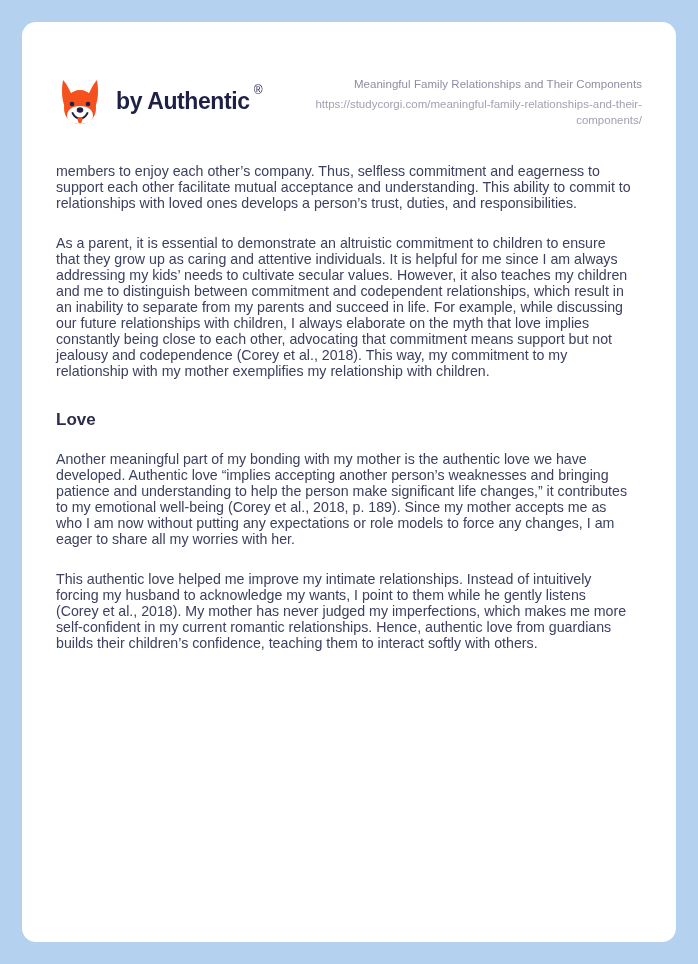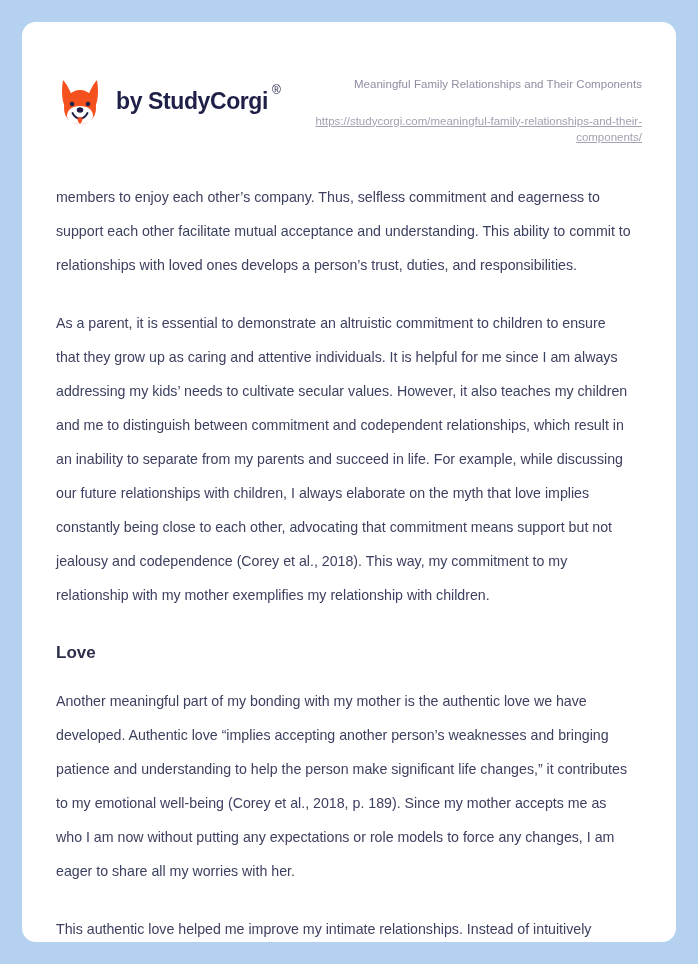--- a/index.html
+++ b/index.html
@@ -74,32 +74,31 @@
     font-weight: normal;
     color: #8e8ea3;
     line-height: 1.35;
     letter-spacing: 0.05px;
   }
   .header-url {
     font-size: 11.5px;
     font-weight: normal;
     color: #a2a2b2;
     line-height: 1.45;
-    margin-top: 20px;
+    margin-top: 3px;
     word-break: break-word;
-    text-decoration: underline;
   }
   
   .doc-body {
     padding: 34px 44px 0 34px;
     box-sizing: border-box;
   }
   .para {
     font-size: 14.2px;
-    line-height: 34px;
+    line-height: 16px;
     color: #3d4160;
     margin: 0 0 24px 0;
     text-align: left;
   }
   .section-heading {
     font-size: 17px;
     font-weight: bold;
     color: #2b2d4a;
     margin: 30px 0 20px 0;
     line-height: 1.3;
@@ -128,21 +127,21 @@
           <circle cx="32" cy="28" r="2.3" fill="#1f2047"></circle>
 
           <ellipse cx="24" cy="34" rx="3.3" ry="2.8" fill="#1f2047"></ellipse>
 
           <path d="M16.5 37 C18.5 41 21 42.5 24 42.5 C27 42.5 29.5 41 31.5 37" stroke="#1f2047" stroke-width="1.9" fill="none" stroke-linecap="round"></path>
 
           <path d="M21.5 41.5 C21.5 45 22.6 47.5 24 47.5 C25.4 47.5 26.5 45 26.5 41.5 Z" fill="#f4511e"></path>
         </svg>
       </span>
       <span class="brand-text">
-        <span>by StudyCorgi</span>
+        <span>by Authentic</span>
         <span class="brand-reg">®</span>
       </span>
     </div>
 
     <div class="header-meta">
       <div class="header-title">Meaningful Family Relationships and Their Components</div>
       <div class="header-url">https://studycorgi.com/meaningful-family-relationships-and-their-components/</div>
     </div>
 
   </div>

